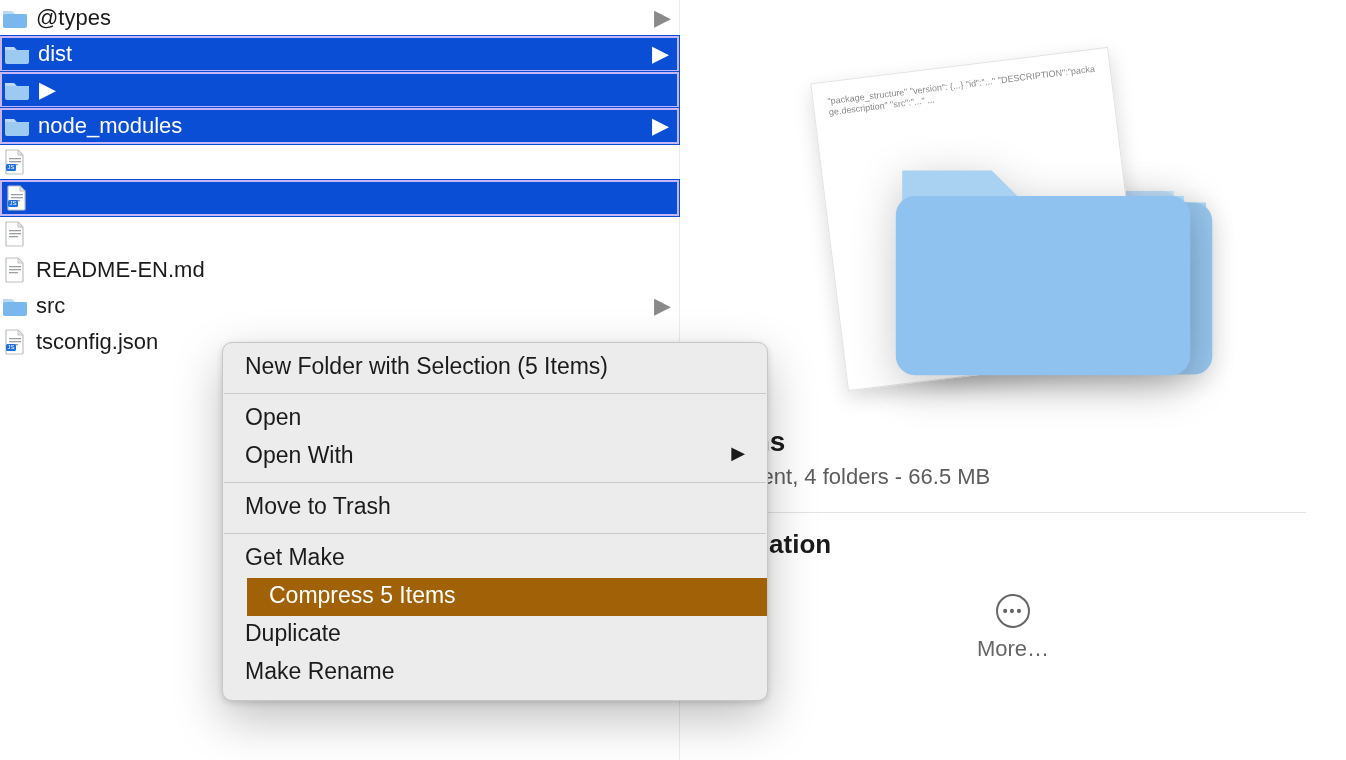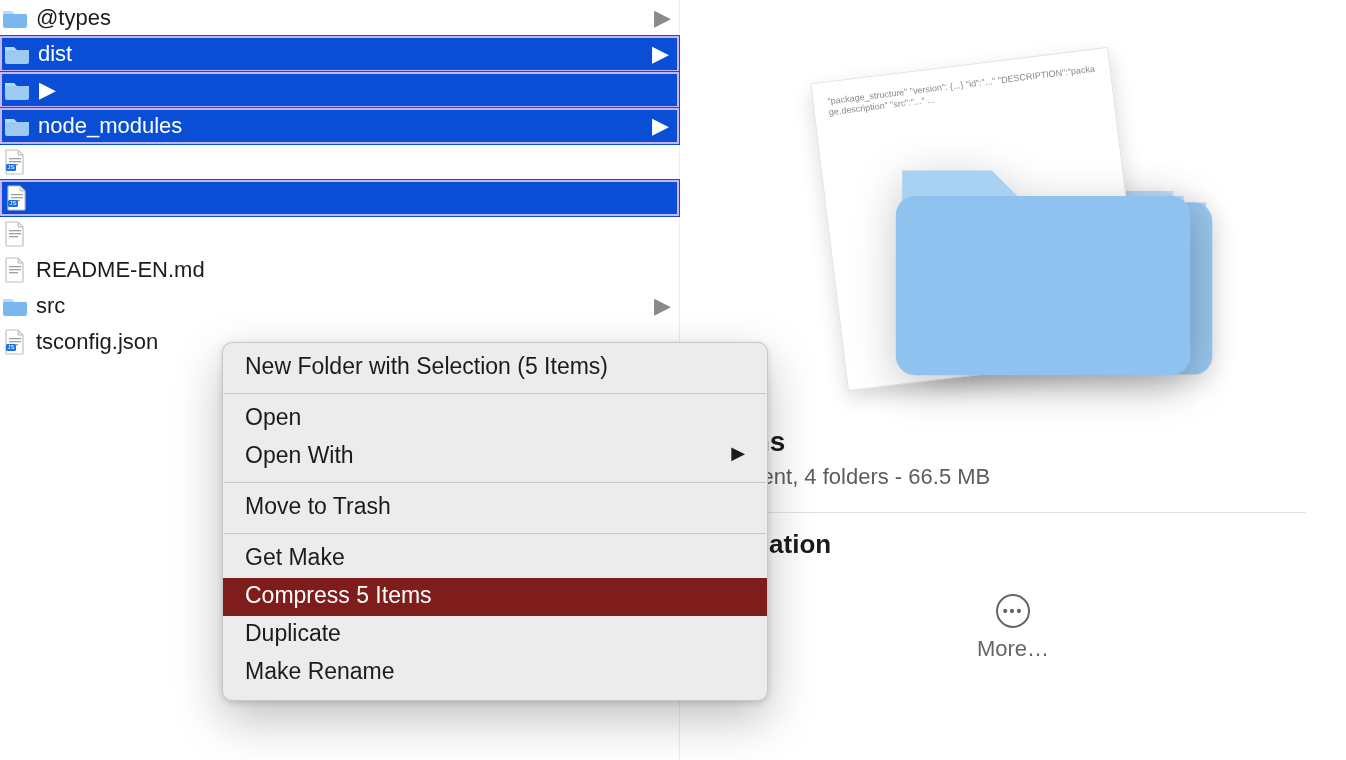--- a/index.html
+++ b/index.html
@@ -48,21 +48,21 @@
     display: flex;
     align-items: flex-start;
     padding: 4px 22px;
     height: 38px;
     cursor: default;
     white-space: nowrap;
     position: relative;
   }
   .menu-item .mi-label { flex:1; }
   .menu-item .submenu-arrow { font-size:18px; color:#1b1b1b; }
-  .menu-item.highlighted { background: #7f1d1d; color: #ffffff; }
+  .menu-item.highlighted { background: #a16207; color: #ffffff; margin-left: 24px; }
   .menu-sep { height:1px; background:#c9c9c9; margin: 6px 1px; }
 
   
   .preview-image-area {
     width: 100%;
     height: 390px;
     display:flex; align-items:center; justify-content:center;
     position: relative;
   }
   .stack {

